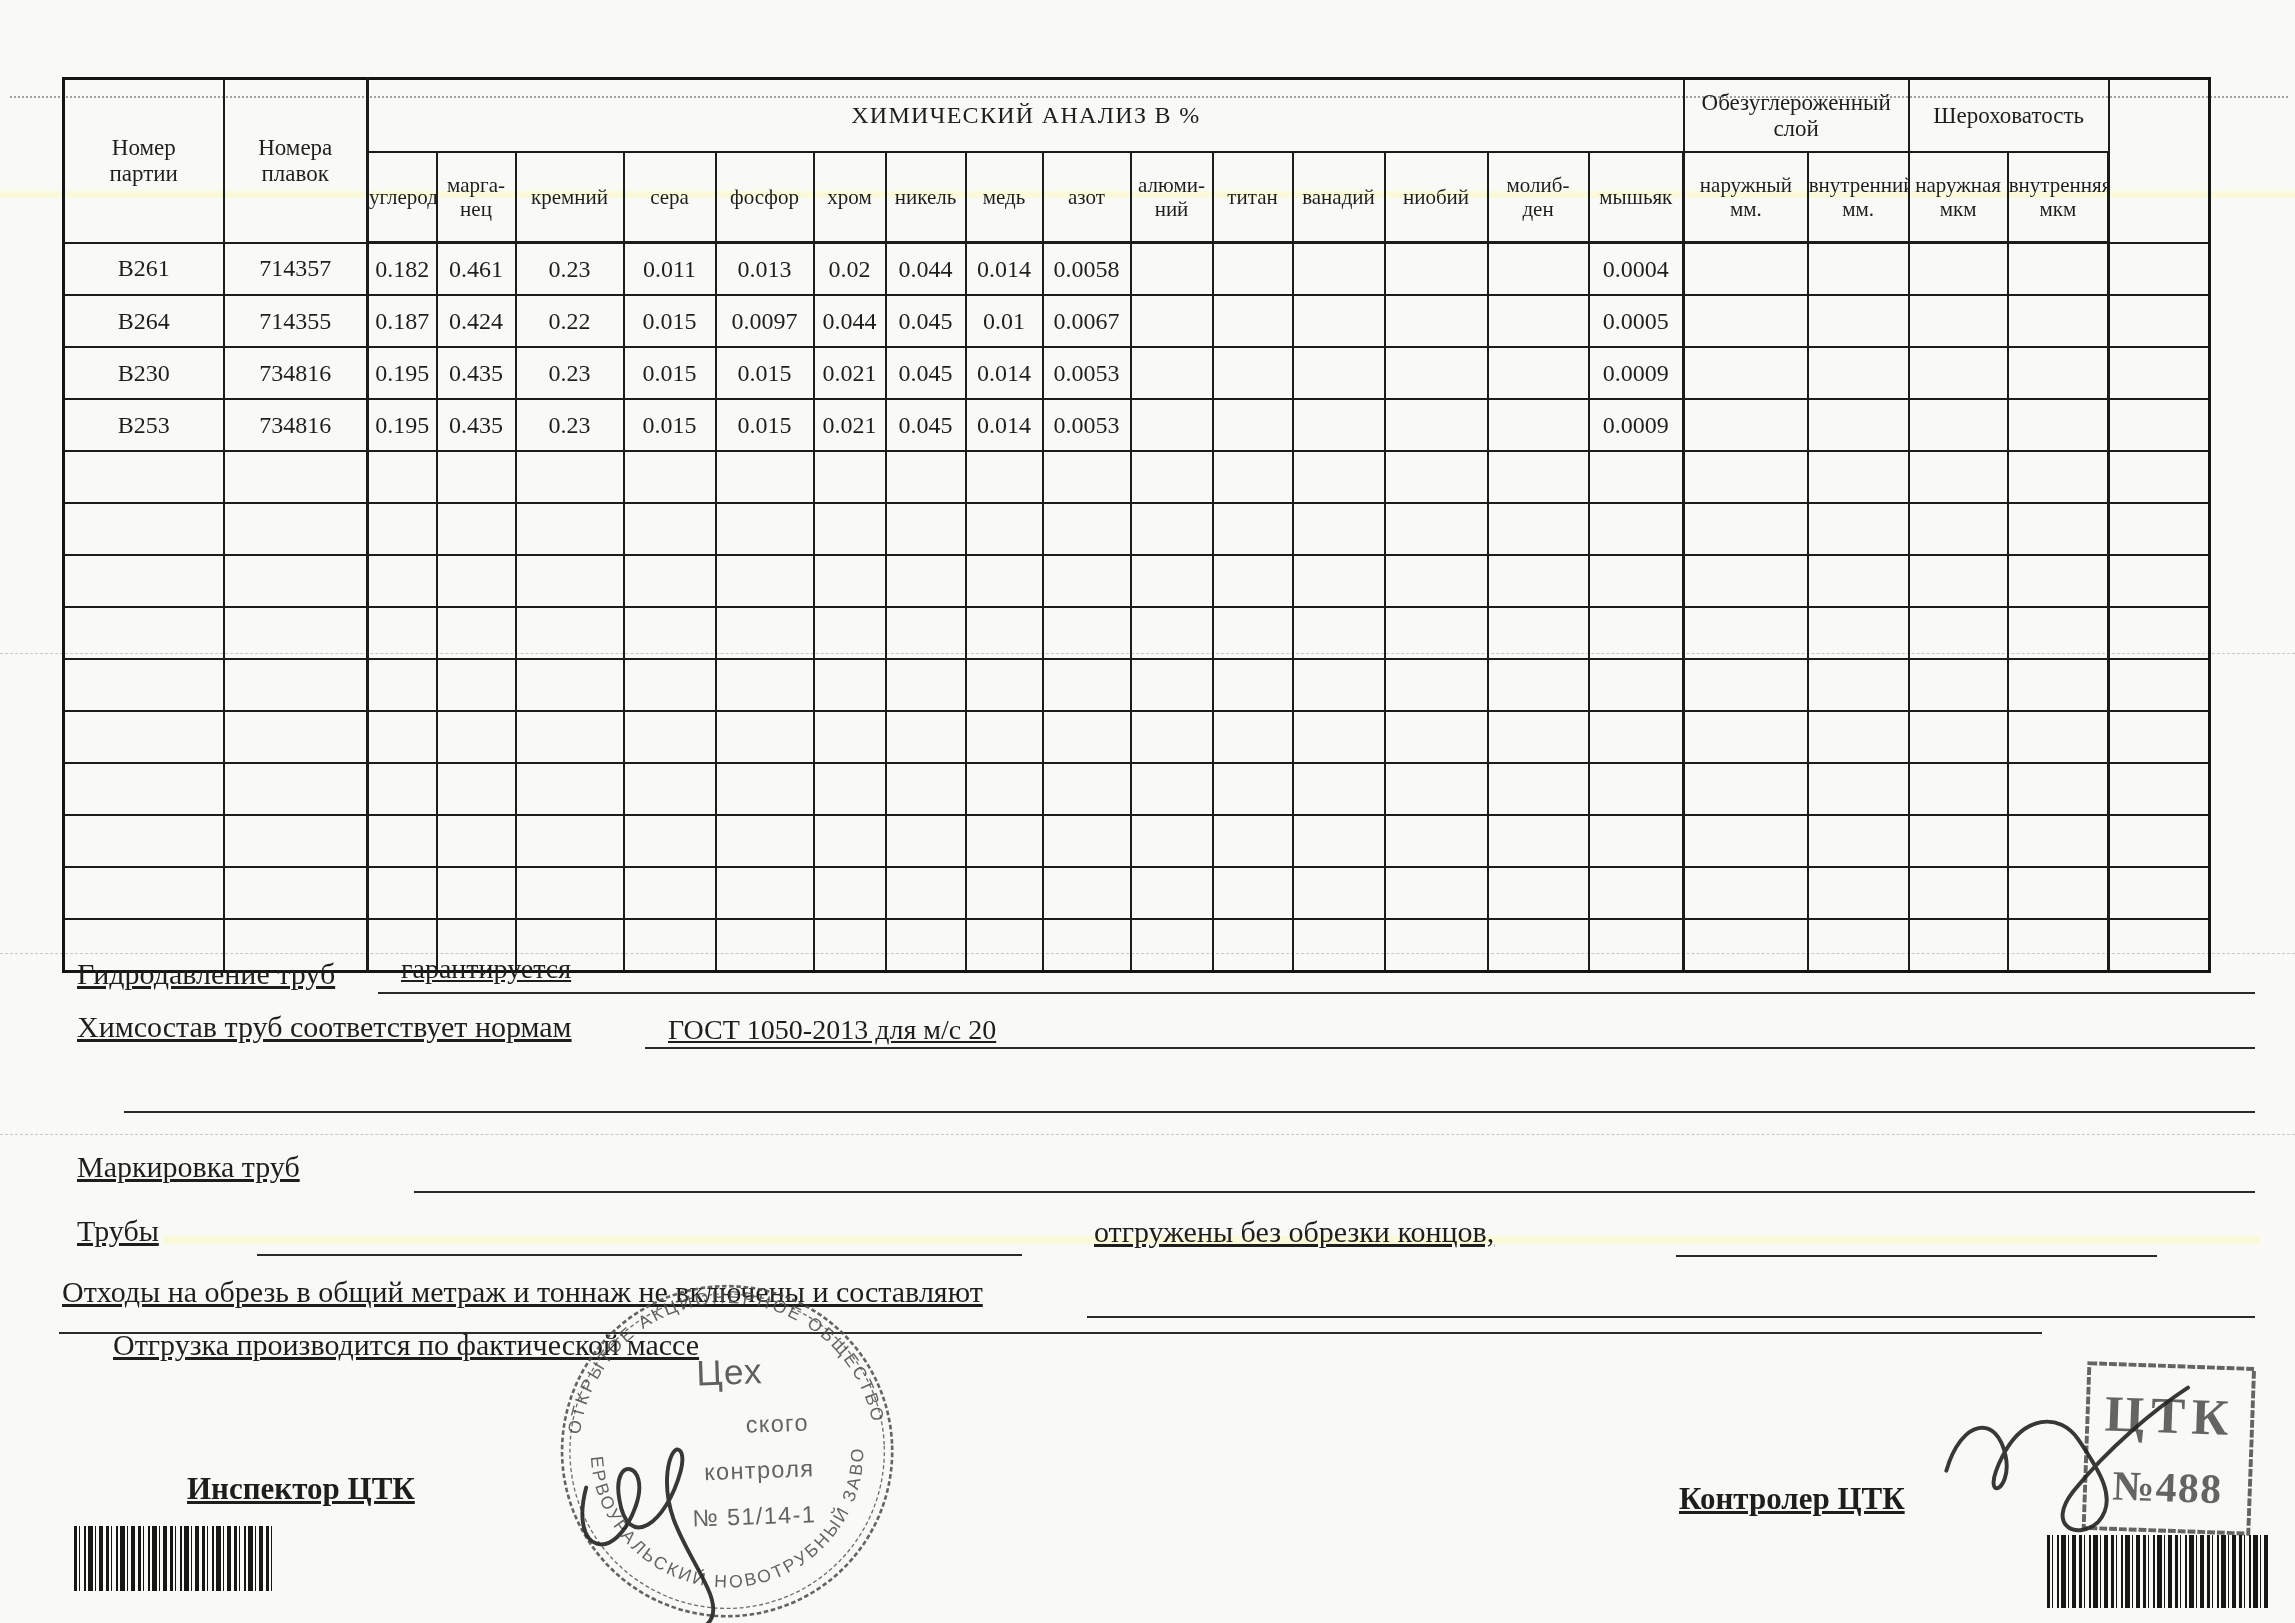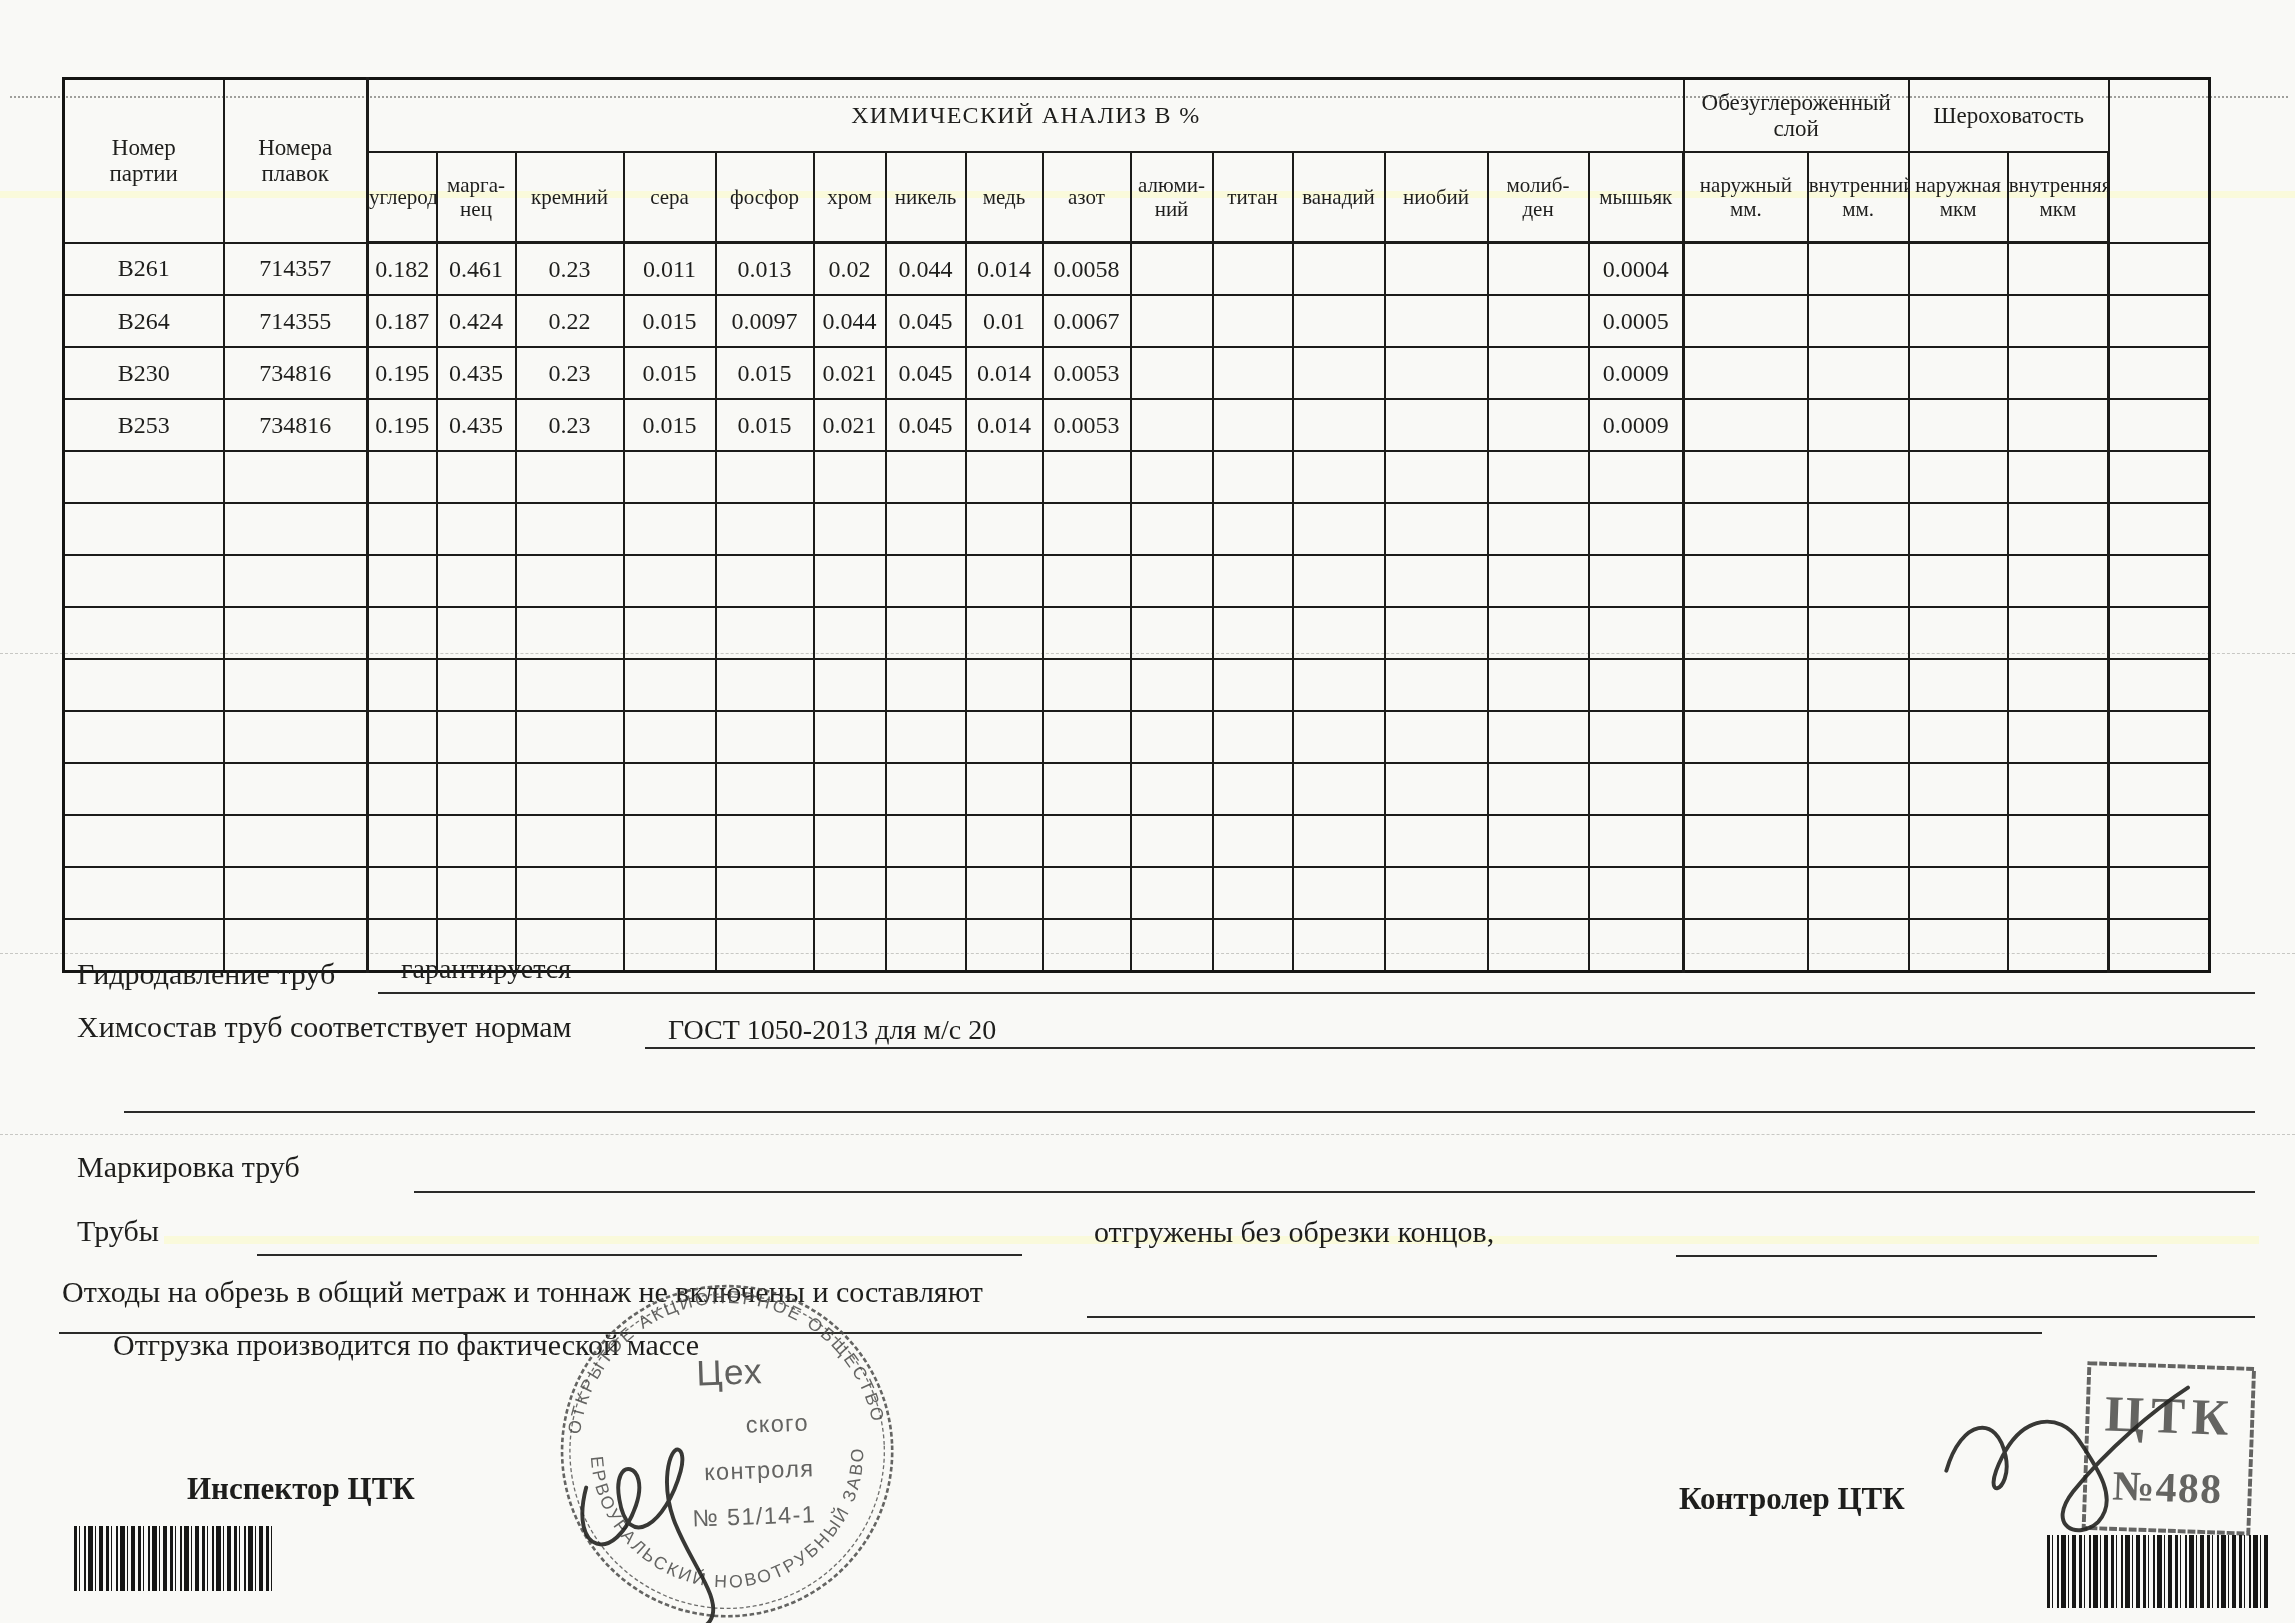--- a/index.html
+++ b/index.html
@@ -16,21 +16,21 @@
   tr.h2 th{height:88px;font-weight:normal;font-size:21px;line-height:1.15;}
   tbody td{height:50px;font-size:24px;}
   tr.h1 th:nth-child(2){border-right-width:3.9px;}
   tr.h2 th:nth-child(15){border-right-width:3.3px;}
   tr.h2 th:nth-child(19){border-right-width:3.3px;}
   tr.h2 th{border-bottom-width:3.3px;margin-top:12px;}
   tbody td:nth-child(2){border-right-width:3.9px;}
   tbody td:nth-child(17){border-right-width:3.3px;}
   tbody td:nth-child(21){border-right-width:3.3px;}
   
-  .abs{position:absolute;}
+  .abs{position:absolute;text-decoration:underline;}
   .lbl{font-size:30px;white-space:nowrap;}
   .val{font-size:28px;white-space:nowrap;}
   .bold{font-weight:bold;font-size:31px;}
   .u-line{position:absolute;height:0;border-bottom:2px solid #2b2b29;}
   
   .stamp{position:absolute;}
   svg text{font-family:"Liberation Sans","DejaVu Sans",sans-serif;}
   .ring{font-size:27px;letter-spacing:4px;fill:#4a4a48;opacity:.85;}
   .rs-big{font-size:54px;fill:#464644;opacity:.85;letter-spacing:2px;}
   .rs-med{font-size:36px;fill:#4a4a48;opacity:.85;letter-spacing:2px;}

